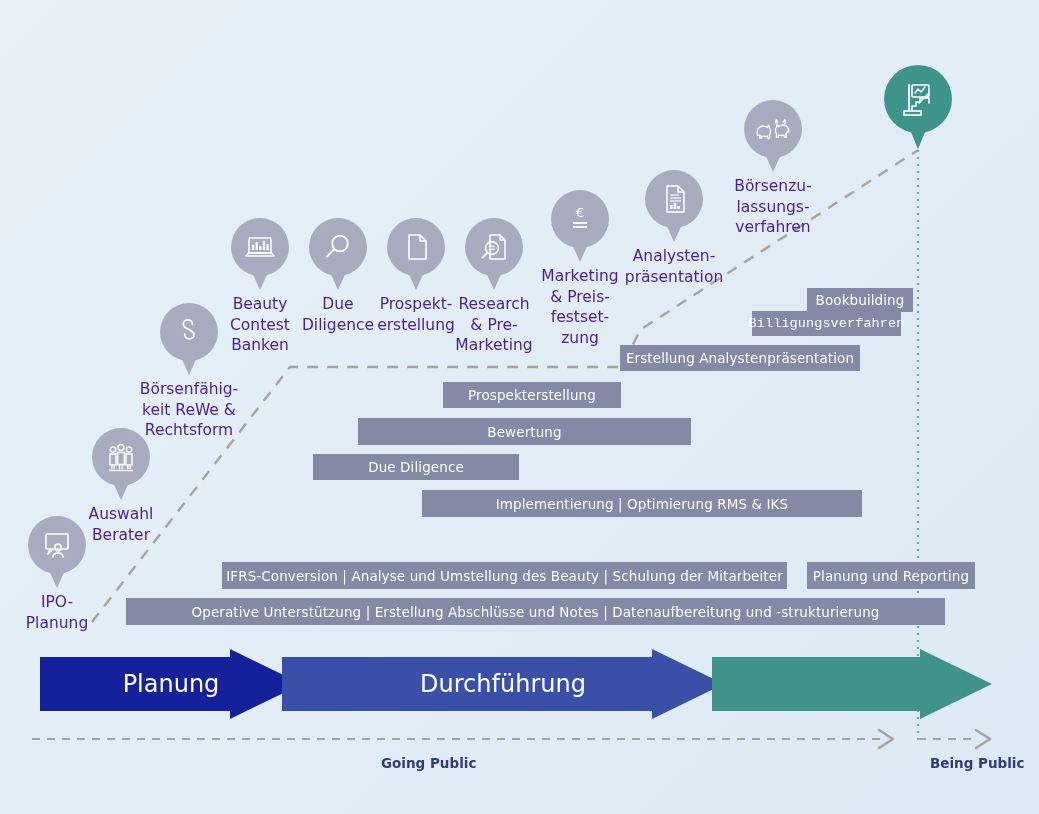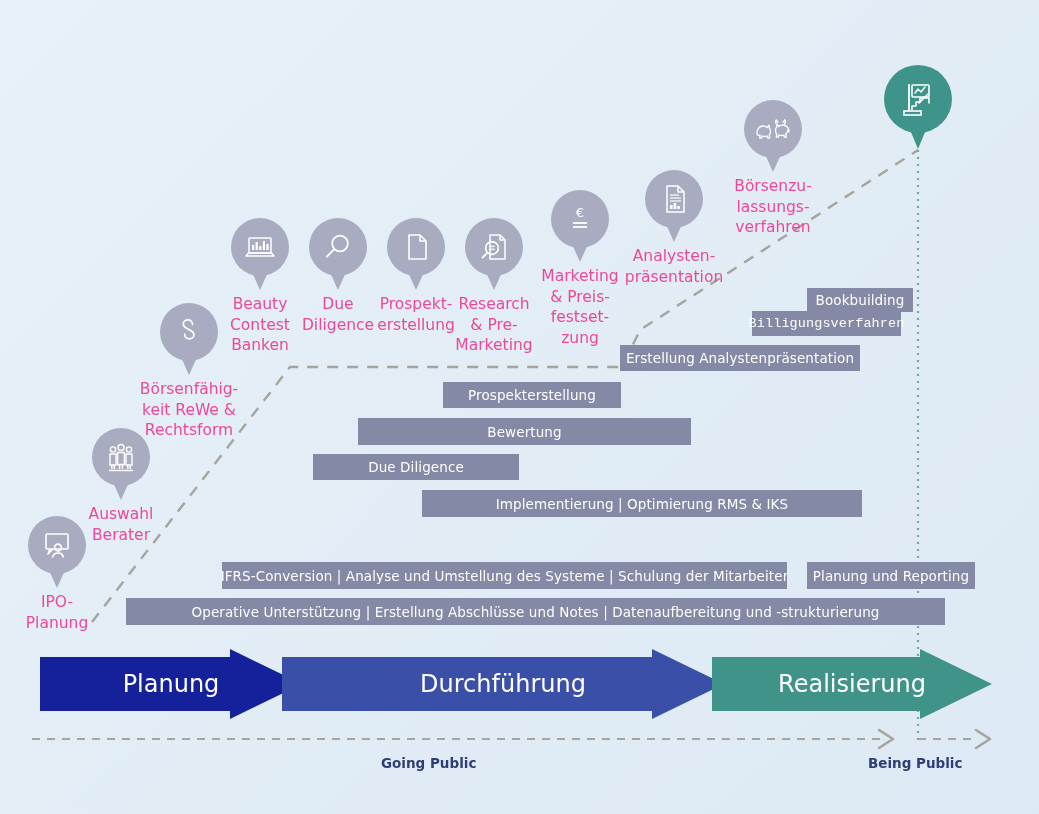--- a/index.html
+++ b/index.html
@@ -20,21 +20,21 @@
   }
   .pin.accent .bubble{background:#3e948a;}
   .pin .tail{
     position:absolute;left:50%;transform:translateX(-50%);
     width:0;height:0;border-left:9px solid transparent;border-right:9px solid transparent;
     border-top:20px solid #a9acc0;
   }
   .pin.accent .tail{border-top-color:#3e948a;}
   .pin .caption{
     position:absolute;left:50%;transform:translateX(-50%);
-    text-align:center;color:#ec4899;font-size:15.5px;line-height:1.33;
+    text-align:center;color:#4c1d95;font-size:15.5px;line-height:1.33;
     white-space:pre;font-family:"DejaVu Sans", sans-serif;
   }
   .pin svg{display:block;}
 
   
   .bar{
     position:absolute;background:#8489a5;color:#ffffff;
     display:flex;align-items:center;justify-content:center;
     font-size:13.5px;letter-spacing:.1px;
     font-family:"DejaVu Sans", sans-serif;
@@ -267,21 +267,21 @@
   <div class="bar" style="left:313px;top:454px;width:206px;height:26px;">
     <span>Due Diligence</span>
   </div>
 
   <div class="bar" style="left:422px;top:490px;width:440px;height:27px;">
     <span>Implementierung | Optimierung RMS &amp; IKS</span>
   </div>
 
 
   <div class="bar" style="left:222px;top:562px;width:565px;height:27px;">
-    <span>IFRS-Conversion | Analyse und Umstellung des Systeme | Schulung der Mitarbeiter</span>
+    <span>IFRS-Conversion | Analyse und Umstellung des Beauty | Schulung der Mitarbeiter</span>
   </div>
 
   <div class="bar" style="left:795px;top:562px;width:168px;height:27px;margin-left:12px;">
     <span>Planung und Reporting</span>
   </div>
 
   <div class="bar" style="left:126px;top:598px;width:819px;height:27px;">
     <span>Operative Unterstützung | Erstellung Abschlüsse und Notes | Datenaufbereitung und -strukturierung</span>
   </div>
 
@@ -296,19 +296,18 @@
     <svg class="shape" viewBox="0 0 442 70" preserveAspectRatio="none">
       <path d="M0 8 L370 8 L370 0 L442 35 L370 70 L370 62 L0 62 Z" fill="#3a4fa8"></path>
     </svg>
     <span>Durchführung</span>
   </div>
 
   <div class="phase" style="left:712px;top:649px;width:280px;height:70px;">
     <svg class="shape" viewBox="0 0 280 70" preserveAspectRatio="none">
       <path d="M0 8 L208 8 L208 0 L280 35 L208 70 L208 62 L0 62 Z" fill="#409389"></path>
     </svg>
-    <span>Realisierung</span>
   </div>
 
   <div class="footlabel" style="left:381px;top:755px;">Going Public</div>
-  <div class="footlabel" style="left:868px;top:755px;">Being Public</div>
+  <div class="footlabel" style="left:930px;top:755px;">Being Public</div>
 
 </div>
 
 </body></html>

